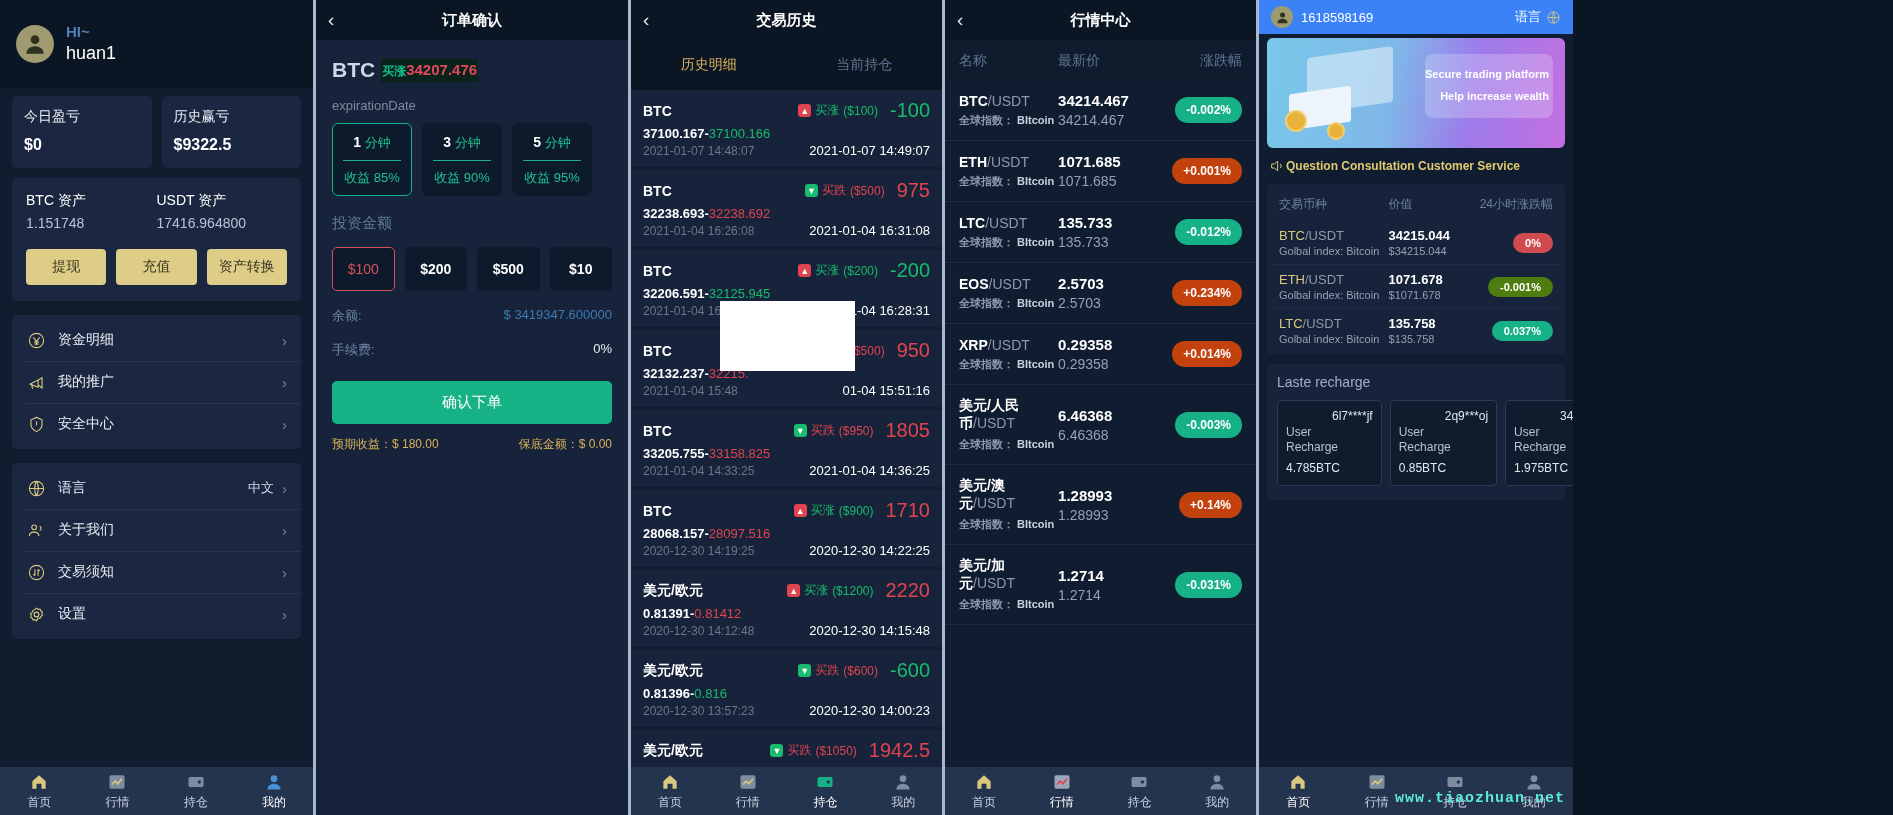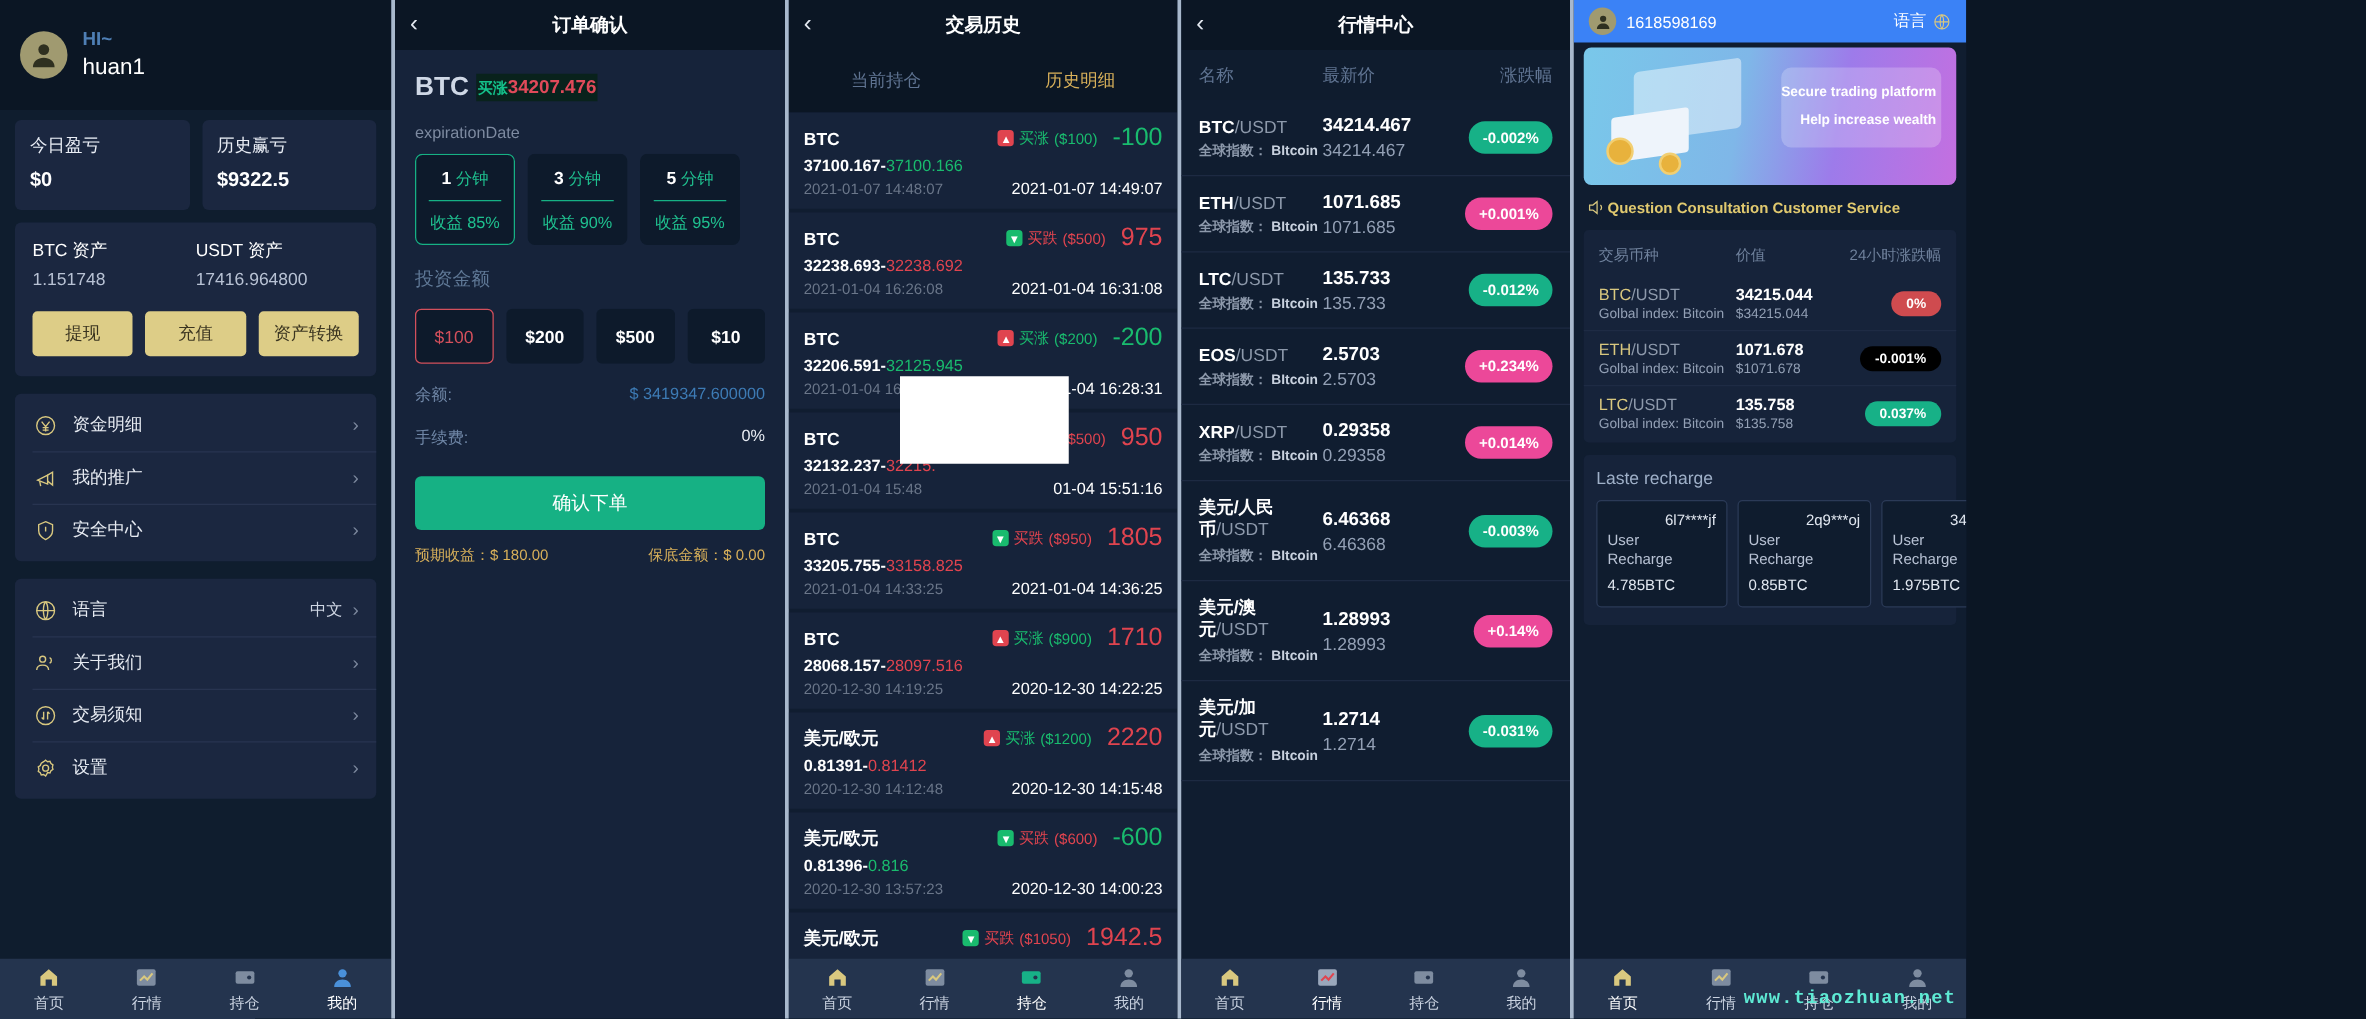--- a/index.html
+++ b/index.html
@@ -128,21 +128,21 @@
   .mk-pair { font-size: 14px; color: #ffffff; font-weight: bold; }
   .mk-pair i { font-style: normal; color: #8d99ab; font-weight: normal; }
   .mk-idx { font-size: 11px; color: #8d99ab; margin-top: 4px; font-weight: bold; }
   .mk-idx b { color: #c8d1de; }
   .mk-c2 { flex: 0 0 33%; }
   .mk-p1 { color: #ffffff; font-size: 15px; font-weight: bold; }
   .mk-p2 { color: #93a0b5; font-size: 14px; margin-top: 3px; }
   .mk-c3 { flex: 1; display: flex; justify-content: flex-end; }
   .badge { border-radius: 13px; padding: 6px 11px; font-size: 12px; font-weight: bold; color: #ffffff; }
   .badge.green { background: #17b187; }
-  .badge.red { background: #ec4899; }
+  .badge.red { background: #c2410c; }
 
   
   #p5 { width: 317px; background: #101d30; border-left: 3px solid #a8b8cc; }
   .p5-head { height: 34px; background: #3b82f6; display: flex; align-items: center; padding: 0 12px; justify-content: space-between; }
   .p5-usr { display: flex; align-items: center; gap: 8px; }
   .p5-av { width: 22px; height: 22px; border-radius: 50%; background: #a09a70; display: flex; align-items: center; justify-content: center; }
   .p5-av svg { width: 15px; height: 15px; fill: #2f3020; }
   .p5-uid { color: #ffffff; font-size: 13px; }
   .p5-lang { display: flex; align-items: center; gap: 5px; color: #ffffff; font-size: 13px; cursor: pointer; }
   .p5-lang svg { width: 15px; height: 15px; stroke: #d9c87f; fill: none; stroke-width: 1.4; }
@@ -402,22 +402,22 @@
       </div>
     </div>
   </div>
 
   <div class="panel" id="p3">
     <div class="p-head">
       <span class="back">‹</span>
       <span class="title">交易历史</span>
     </div>
     <div class="p3-tabs">
+      <div class="p3-tab active">历史明细</div>
       <div class="p3-tab">当前持仓</div>
-      <div class="p3-tab active">历史明细</div>
     </div>
     <div id="p3rows">
         <div class="hrow">
           <div class="hrow-top">
             <span class="hrow-sym">BTC</span>
             <span class="hrow-dir">
               <span class="updot up">▲</span>
               <span class="dirtext up">买涨</span>
               <span class="hrow-amt up">($100)</span>
             </span>
@@ -789,21 +789,21 @@
           <div class="tbl-row">
             <div class="tr1">
               <div class="tr-pair">ETH<i>/USDT</i></div>
               <div class="tr-idx">Golbal index: Bitcoin</div>
             </div>
             <div class="tr2">
               <div class="tr-p1">1071.678</div>
               <div class="tr-p2">$1071.678</div>
             </div>
             <div class="tr3">
-              <span class="badge-s" style="background:#000000">-0.001%</span>
+              <span class="badge-s" style="background:#4d7c0f">-0.001%</span>
             </div>
           </div>
           <div class="tbl-row">
             <div class="tr1">
               <div class="tr-pair">LTC<i>/USDT</i></div>
               <div class="tr-idx">Golbal index: Bitcoin</div>
             </div>
             <div class="tr2">
               <div class="tr-p1">135.758</div>
               <div class="tr-p2">$135.758</div>

